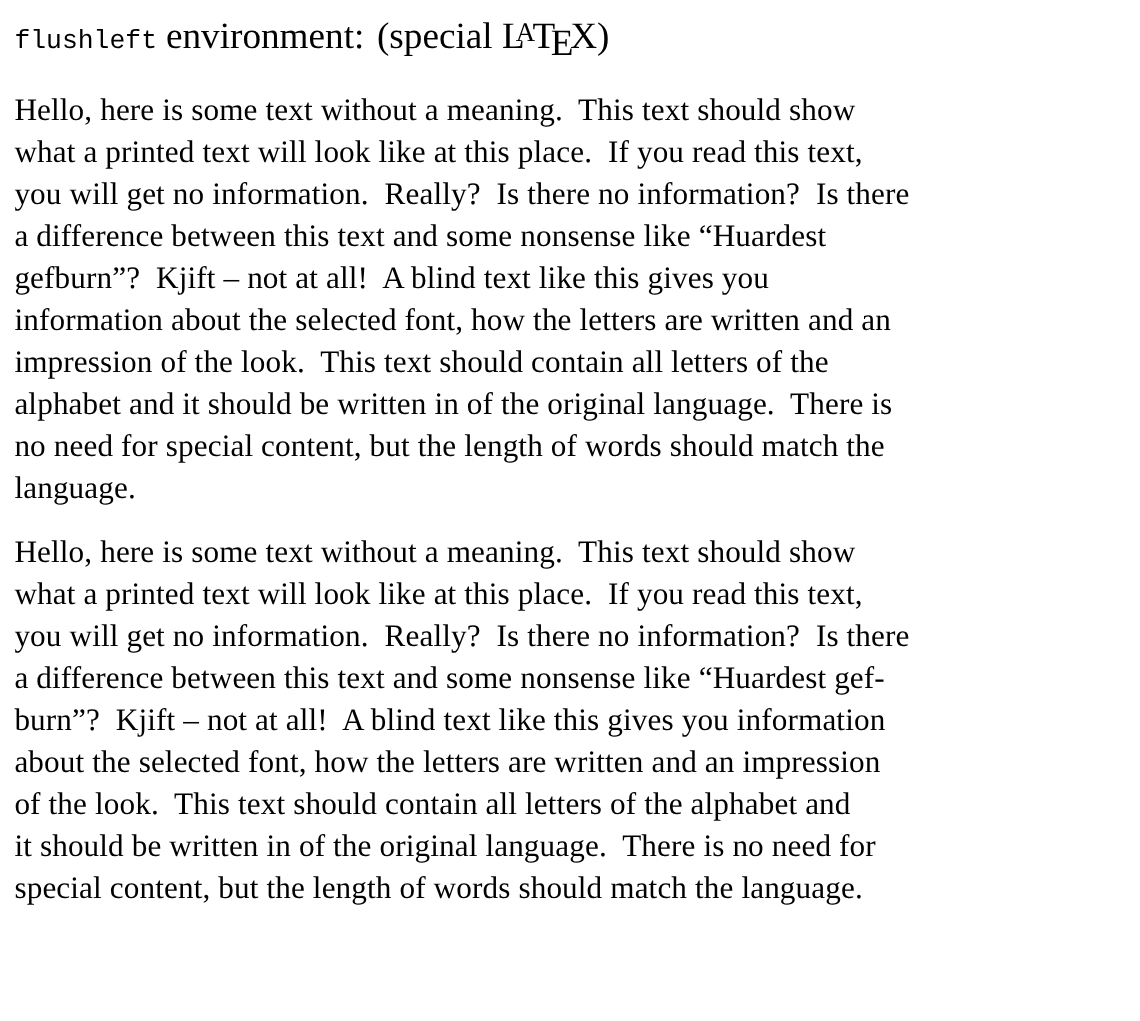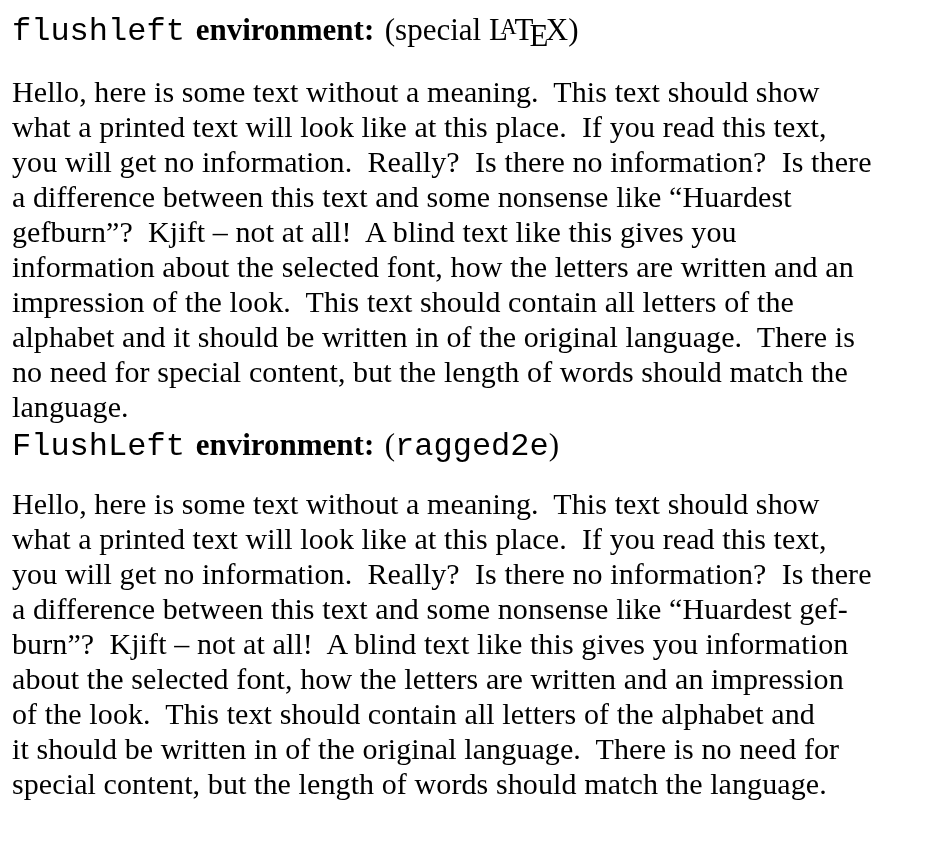--- a/index.html
+++ b/index.html
@@ -19,30 +19,30 @@
   }
   h1.heading {
     font-size: 31px;
     line-height: 42px;
     margin: 0;
     font-weight: normal;
     white-space: nowrap;
   }
   .mono {
     font-family: "Liberation Mono", monospace;
-    font-size: 32px;
+    font-size: 22px;
   }
   .bold-label {
-    font-weight: bold;
+    font-weight: normal;
   }
   .sp-r { margin-right: 0.34em; }
   .heading-2 { margin-top: 50px; }
   .body-par {
     white-space: pre;
-    font-size: 30px;
+    font-size: 26px;
     line-height: 35px;
     margin: 0;
     letter-spacing: 0.1px;
   }
   .par-1 { margin-top: 17px; }
   .par-2 { margin-top: 18px; }
   
   .latex-logo { white-space: nowrap; text-align: right; }
   .lx-a {
     display: inline-block;
@@ -69,21 +69,20 @@
 what a printed text will look like at this place.  If you read this text,
 you will get no information.  Really?  Is there no information?  Is there
 a difference between this text and some nonsense like “Huardest
 gefburn”?  Kjift – not at all!  A blind text like this gives you
 information about the selected font, how the letters are written and an
 impression of the look.  This text should contain all letters of the
 alphabet and it should be written in of the original language.  There is
 no need for special content, but the length of words should match the
 language.</p>
 
-  <h1 class="heading heading-2"><span class="mono sp-r">FlushLeft</span><span class="bold-label sp-r">environment:</span><span>(</span><span class="mono">ragged2e</span><span>)</span></h1>
 
   <p class="body-par par-2">Hello, here is some text without a meaning.  This text should show
 what a printed text will look like at this place.  If you read this text,
 you will get no information.  Really?  Is there no information?  Is there
 a difference between this text and some nonsense like “Huardest gef-
 burn”?  Kjift – not at all!  A blind text like this gives you information
 about the selected font, how the letters are written and an impression
 of the look.  This text should contain all letters of the alphabet and
 it should be written in of the original language.  There is no need for
 special content, but the length of words should match the language.</p>

